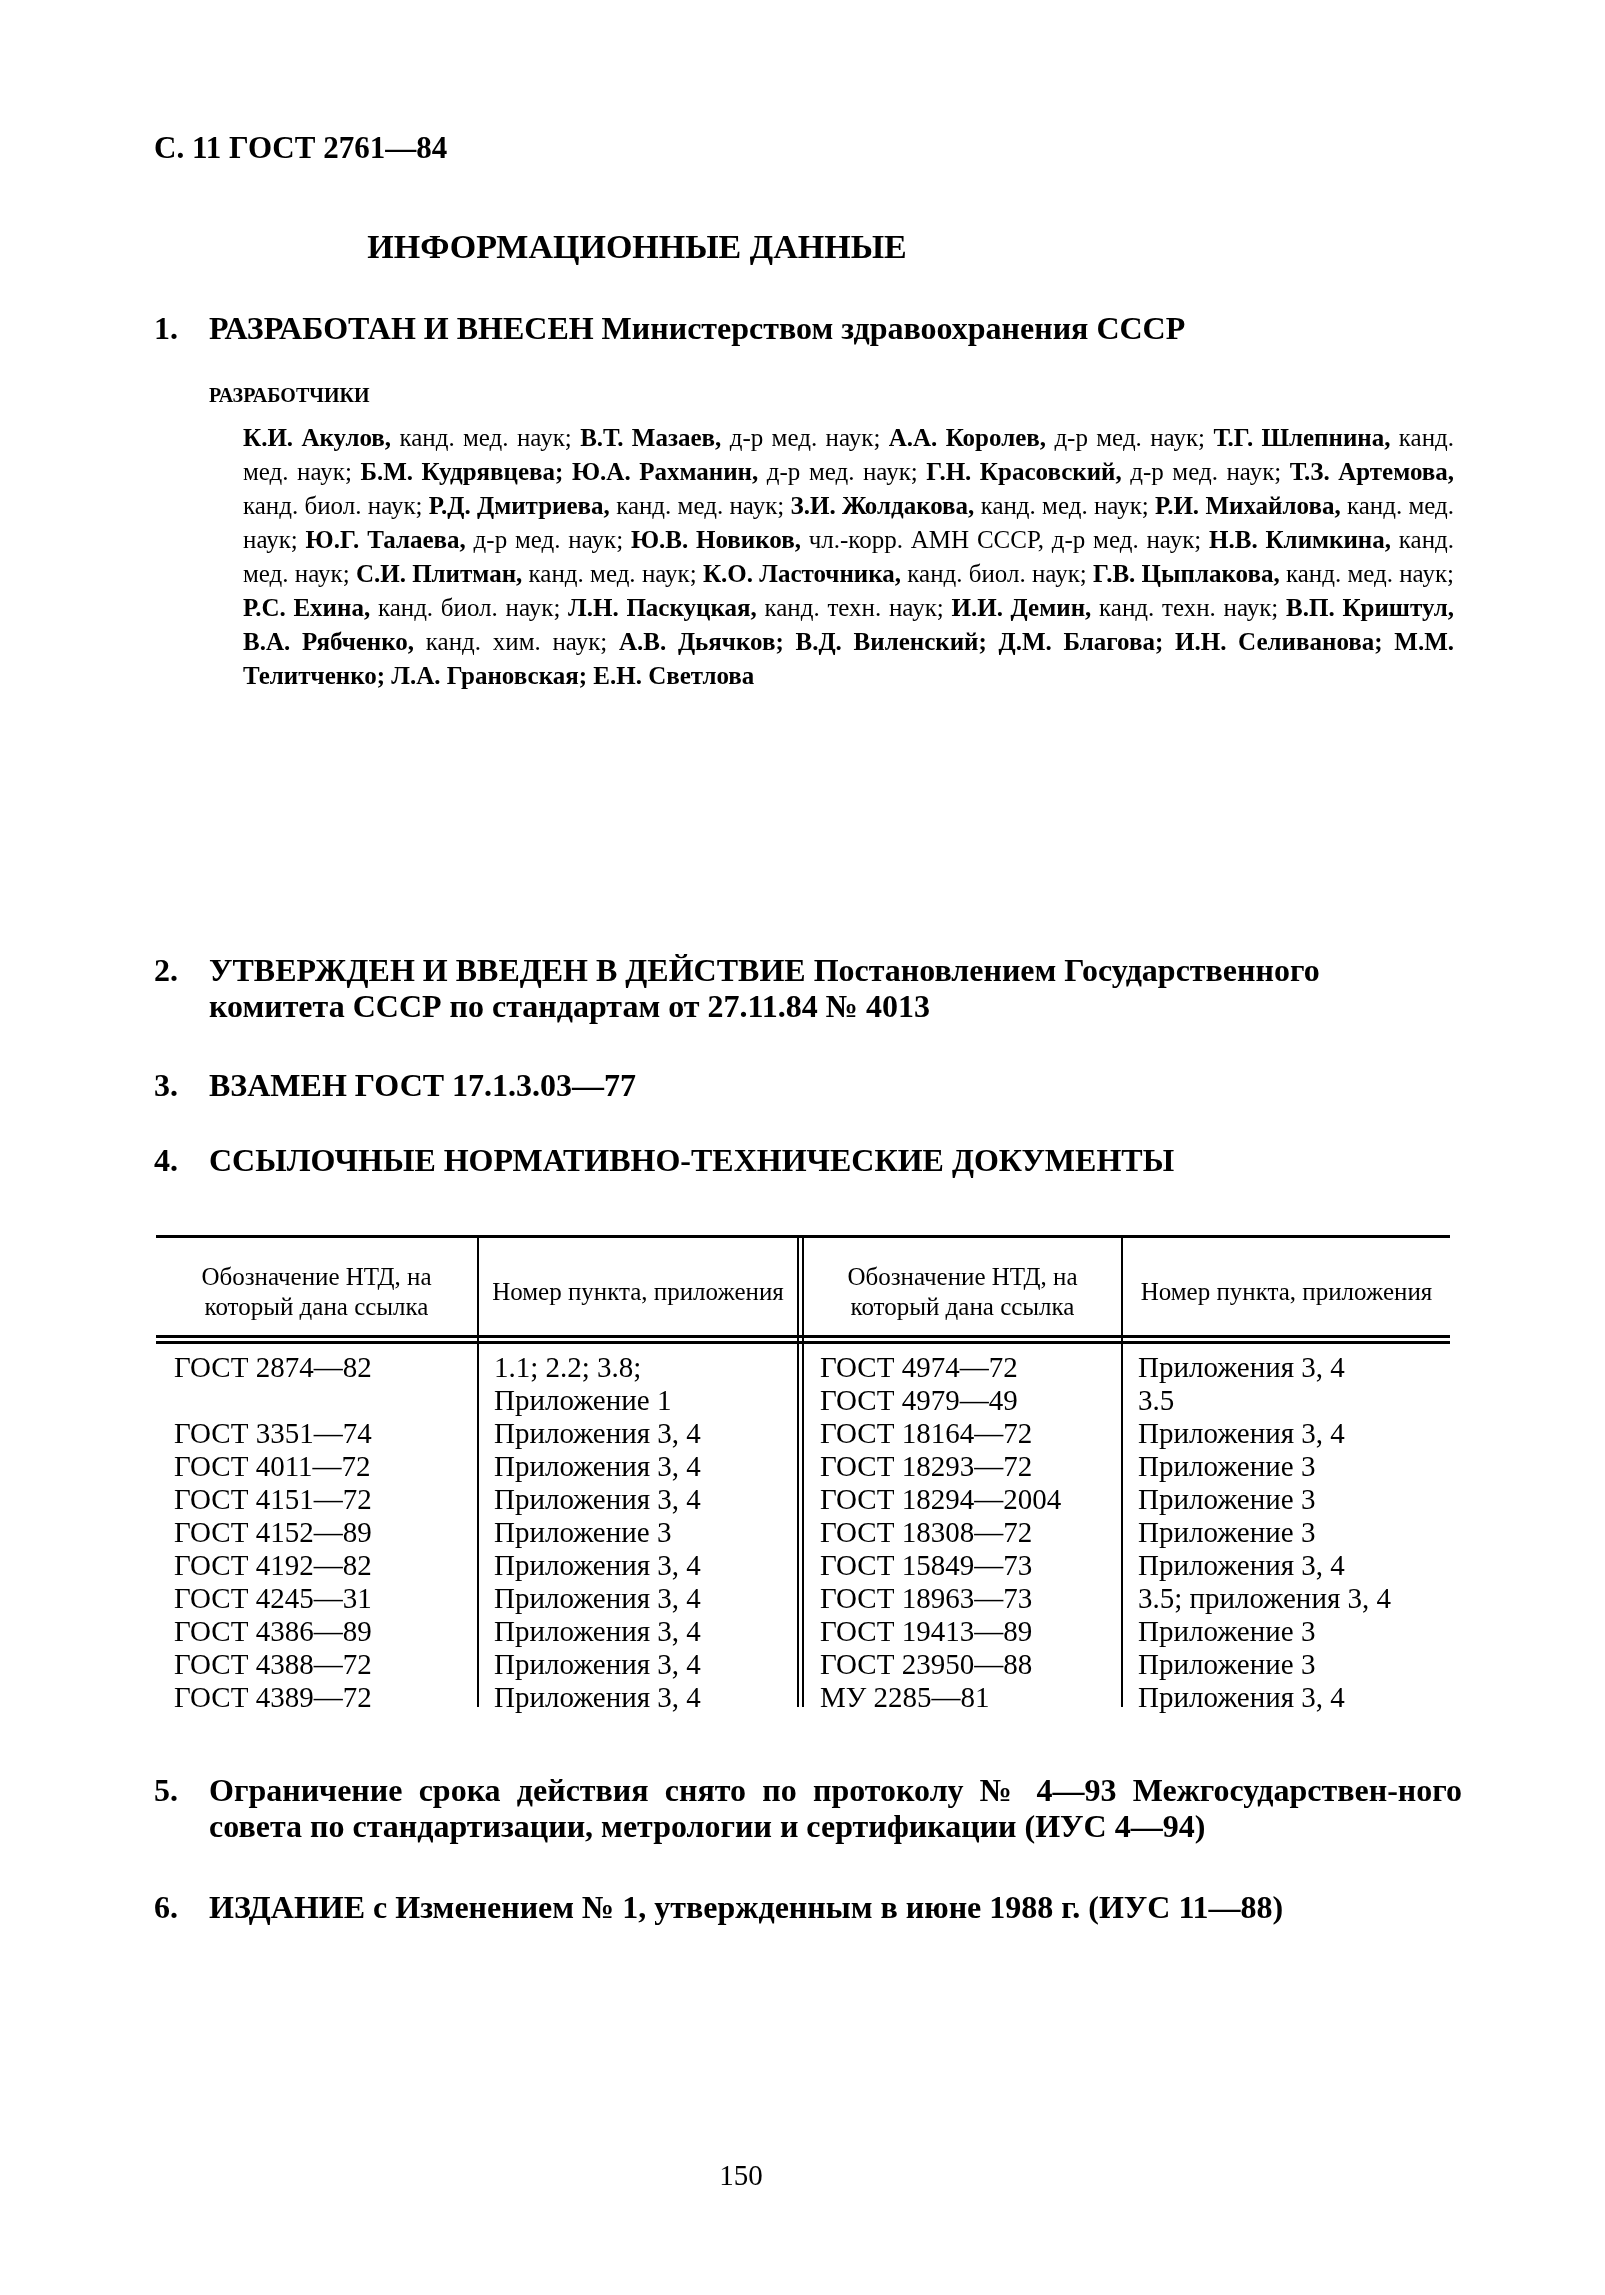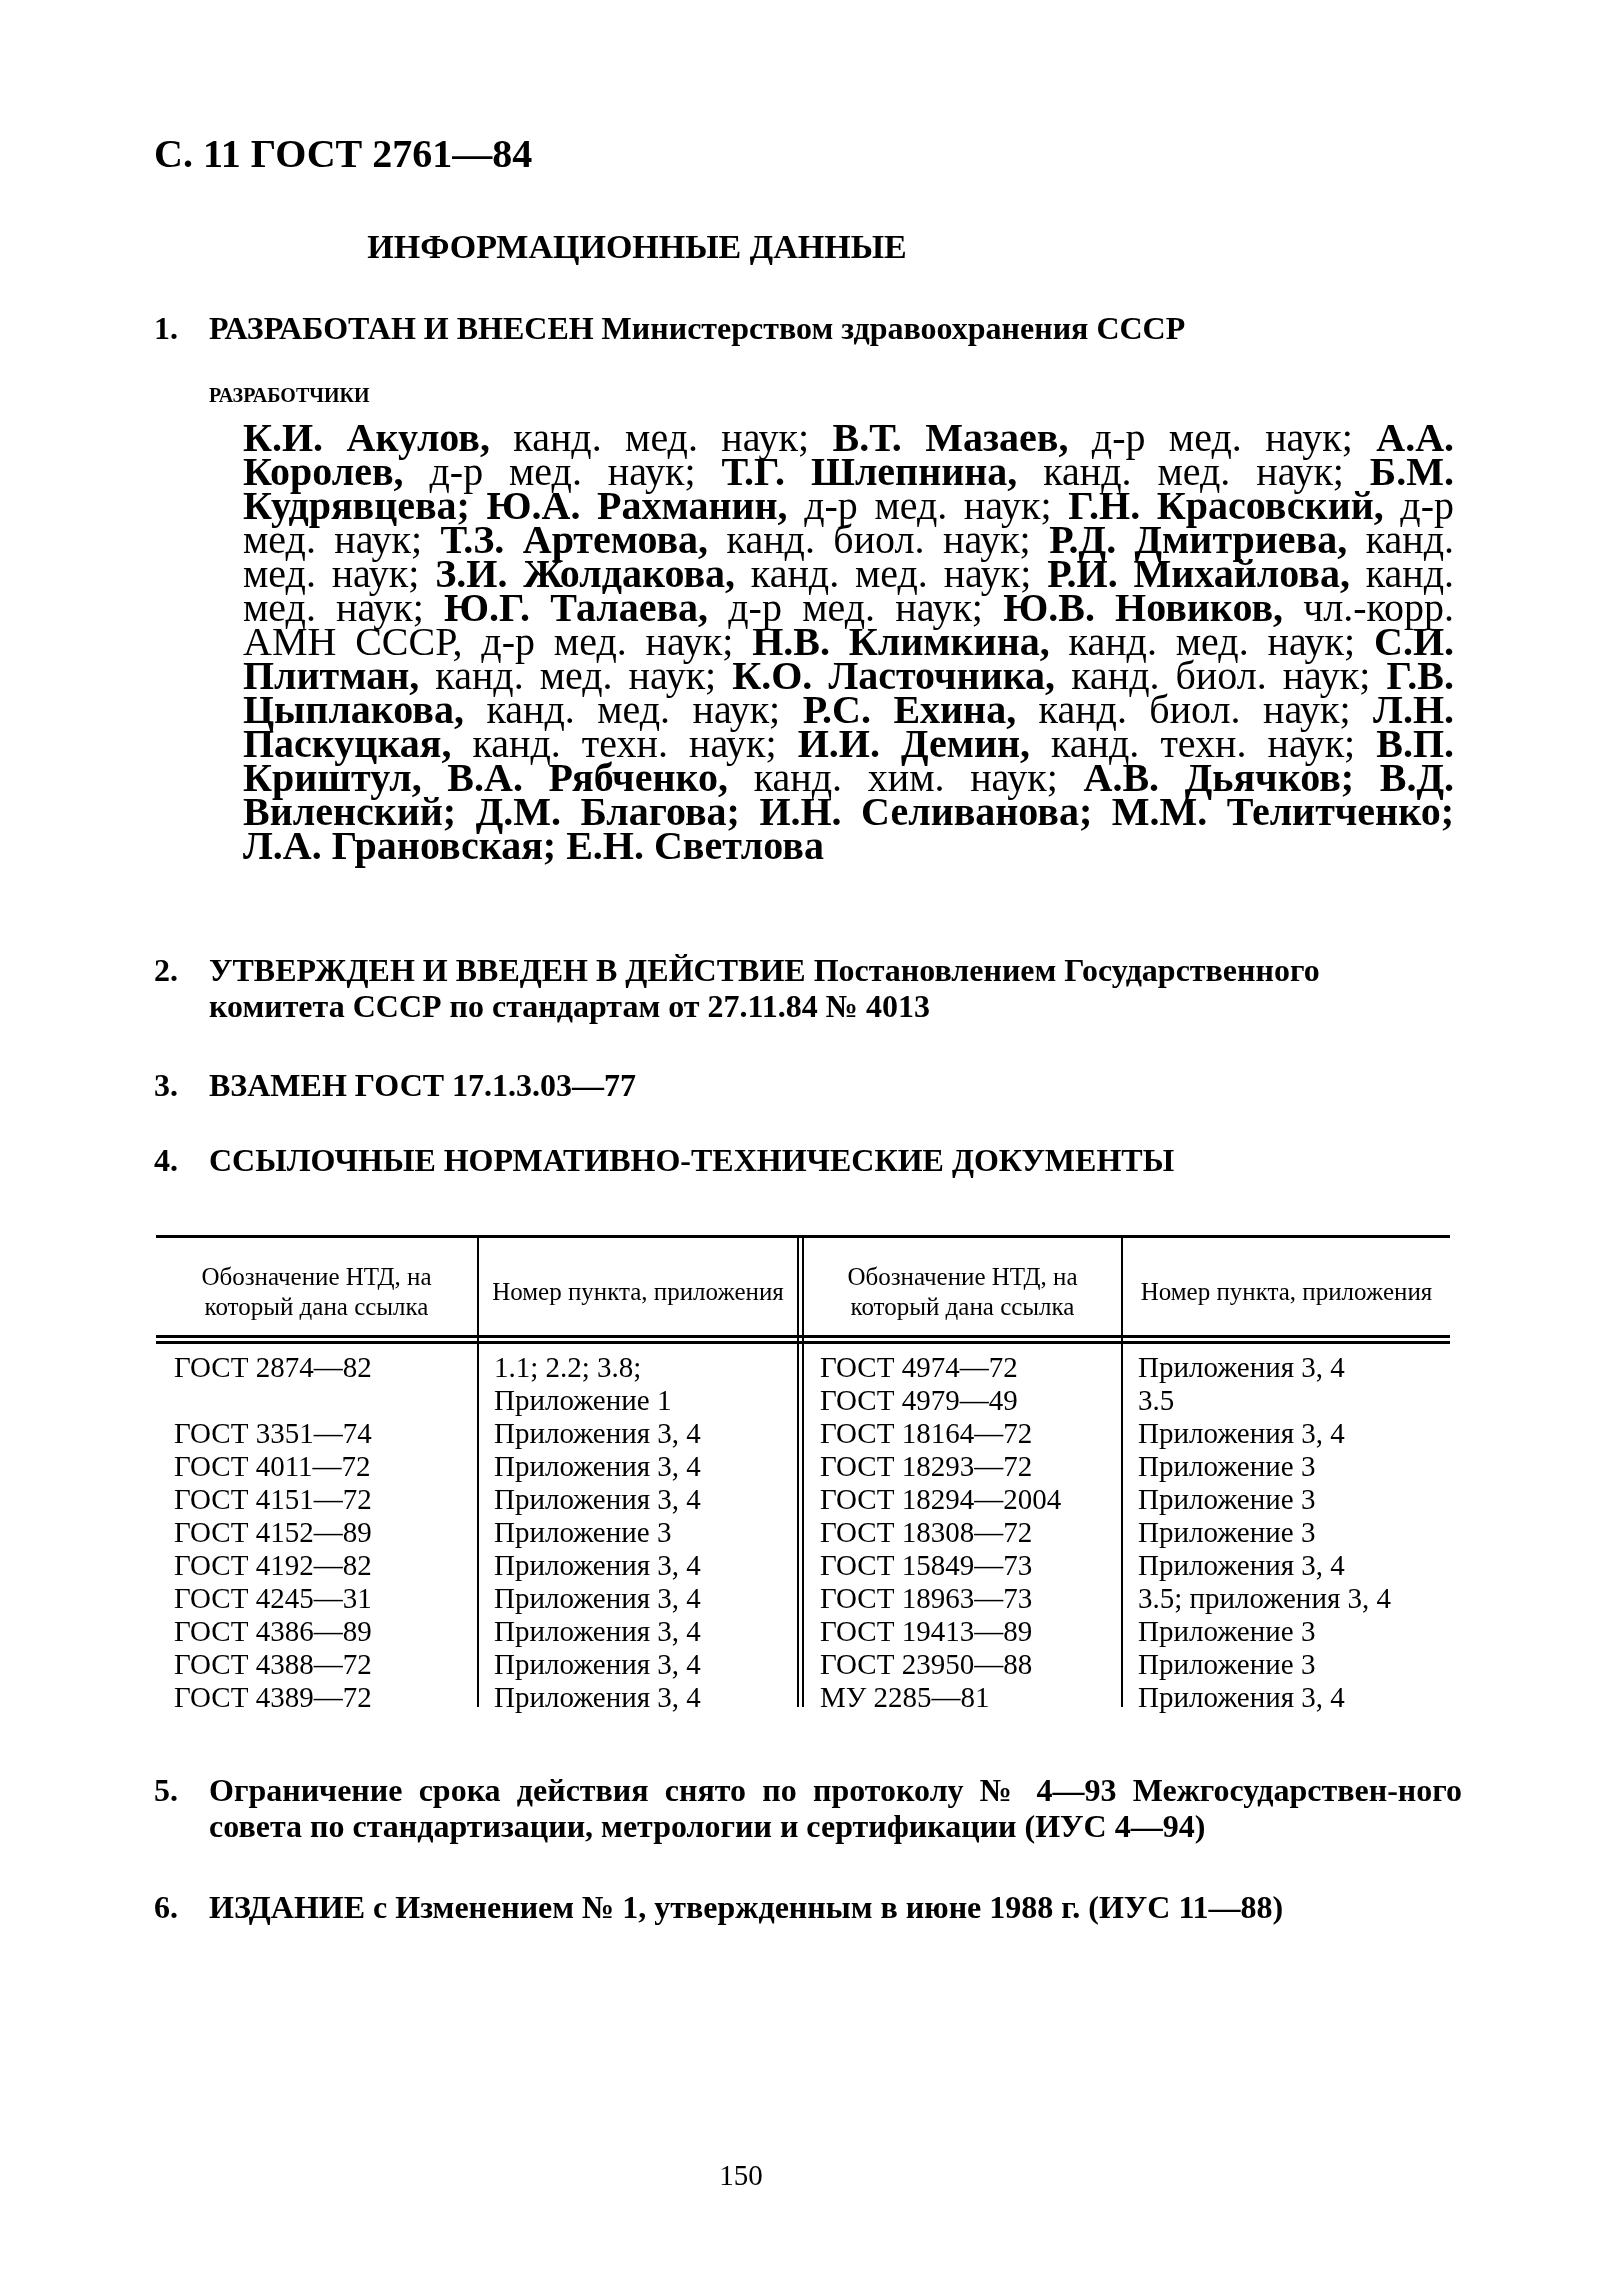--- a/index.html
+++ b/index.html
@@ -1,29 +1,29 @@
 <!DOCTYPE html>
 <html style="font-size:13px"><head>
   <meta charset="utf-8">
   <style>
     html, body { margin: 0; padding: 0; background: #ffffff; }
     body {
       width: 1606px; height: 2295px; position: relative; overflow: hidden;
       font-family: "Liberation Serif", "DejaVu Serif", serif; color: #000;
     }
     .abs { position: absolute; }
-    .page-header { left: 154px; top: 130px; font-size: 40px; font-weight: bold; }
+    .page-header { left: 154px; top: 130px; font-size: 31px; font-weight: bold; }
     .doc-title { left: 0; width: 1274px; top: 228px; text-align: center; font-size: 34px; font-weight: bold; }
     .item { left: 154px; width: 1308px; font-size: 32px; font-weight: bold; line-height: 36px; }
     .item .num { position: absolute; left: 0; top: 0; }
     .item .body { margin-left: 55px; }
     .item .light { font-weight: bold; }
     .dev-title { left: 209px; top: 384px; font-size: 20px; font-weight: bold; }
     .devs {
-      left: 243px; top: 421px; width: 1211px; font-size: 40px; line-height: 34px;
+      left: 243px; top: 421px; width: 1211px; font-size: 25px; line-height: 34px;
       text-align: justify; text-align-last: left;
     }
     .devs .nm { font-weight: bold; }
     
     .tbl { left: 156px; top: 1235px; width: 1294px; }
     .tbl-top { position: absolute; left: 0; top: 0; width: 1294px; height: 3.2px; background: #000; }
     .tbl-dbl1 { position: absolute; left: 0; top: 100px; width: 1294px; height: 3.2px; background: #000; }
     .tbl-dbl2 { position: absolute; left: 0; top: 106px; width: 1294px; height: 3.2px; background: #000; }
     .vline { position: absolute; top: 1.6px; width: 1.6px; height: 470px; background: #000; }
     .hcell {

